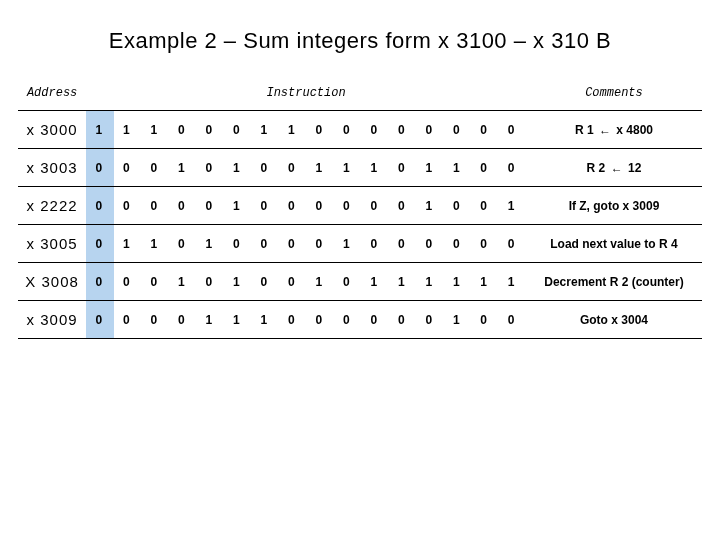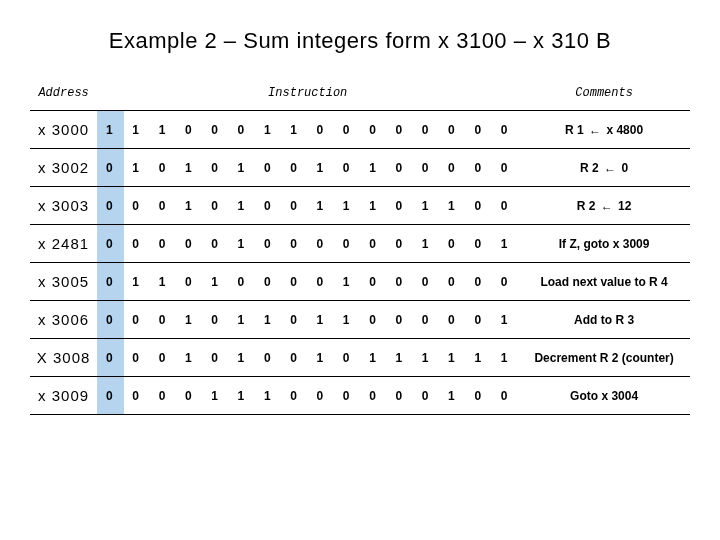--- a/index.html
+++ b/index.html
@@ -6,21 +6,21 @@
     margin: 0;
     padding: 0;
     width: 720px;
     height: 540px;
     font-family: Arial, Helvetica, sans-serif;
     background: #fff;
     color: #000;
     box-sizing: border-box;
   }
   .slide {
-    padding: 20px 30px;
+    padding: 20px 18px;
   }
   .title {
     text-align: center;
     font-size: 22px;
     font-weight: normal;
     margin: 8px 0 22px 0;
     letter-spacing: 0.5px;
   }
   table {
     border-collapse: collapse;
@@ -97,61 +97,41 @@
           <td class="bit">0</td>
           <td class="bit">0</td>
           <td class="bit">0</td>
           <td class="bit">0</td>
           <td class="bit">0</td>
           <td class="bit">0</td>
           <td class="bit">0</td>
           <td class="comment-cell"><span>R 1 </span><span class="arrow">←</span><span> x 4800</span></td>
         </tr>
         <tr>
-          <td class="addr-cell">x 3002</td>
-          <td class="bit-first">0</td>
-          <td class="bit">1</td>
-          <td class="bit">0</td>
-          <td class="bit">1</td>
-          <td class="bit">0</td>
-          <td class="bit">1</td>
-          <td class="bit">0</td>
-          <td class="bit">0</td>
-          <td class="bit">1</td>
-          <td class="bit">0</td>
-          <td class="bit">1</td>
-          <td class="bit">0</td>
-          <td class="bit">0</td>
-          <td class="bit">0</td>
-          <td class="bit">0</td>
-          <td class="bit">0</td>
-          <td class="comment-cell"><span>R 2 </span><span class="arrow">←</span><span> 0</span></td>
-        </tr>
-        <tr>
           <td class="addr-cell">x 3003</td>
           <td class="bit-first">0</td>
           <td class="bit">0</td>
           <td class="bit">0</td>
           <td class="bit">1</td>
           <td class="bit">0</td>
           <td class="bit">1</td>
           <td class="bit">0</td>
           <td class="bit">0</td>
           <td class="bit">1</td>
           <td class="bit">1</td>
           <td class="bit">1</td>
           <td class="bit">0</td>
           <td class="bit">1</td>
           <td class="bit">1</td>
           <td class="bit">0</td>
           <td class="bit">0</td>
           <td class="comment-cell"><span>R 2 </span><span class="arrow">←</span><span> 12</span></td>
         </tr>
         <tr>
-          <td class="addr-cell">x 2481</td>
+          <td class="addr-cell">x 2222</td>
           <td class="bit-first">0</td>
           <td class="bit">0</td>
           <td class="bit">0</td>
           <td class="bit">0</td>
           <td class="bit">0</td>
           <td class="bit">1</td>
           <td class="bit">0</td>
           <td class="bit">0</td>
           <td class="bit">0</td>
           <td class="bit">0</td>
@@ -175,40 +155,20 @@
           <td class="bit">0</td>
           <td class="bit">0</td>
           <td class="bit">1</td>
           <td class="bit">0</td>
           <td class="bit">0</td>
           <td class="bit">0</td>
           <td class="bit">0</td>
           <td class="bit">0</td>
           <td class="bit">0</td>
           <td class="comment-cell">Load next value to R 4</td>
-        </tr>
-        <tr>
-          <td class="addr-cell">x 3006</td>
-          <td class="bit-first">0</td>
-          <td class="bit">0</td>
-          <td class="bit">0</td>
-          <td class="bit">1</td>
-          <td class="bit">0</td>
-          <td class="bit">1</td>
-          <td class="bit">1</td>
-          <td class="bit">0</td>
-          <td class="bit">1</td>
-          <td class="bit">1</td>
-          <td class="bit">0</td>
-          <td class="bit">0</td>
-          <td class="bit">0</td>
-          <td class="bit">0</td>
-          <td class="bit">0</td>
-          <td class="bit">1</td>
-          <td class="comment-cell">Add to R 3</td>
         </tr>
         <tr>
           <td class="addr-cell">X 3008</td>
           <td class="bit-first">0</td>
           <td class="bit">0</td>
           <td class="bit">0</td>
           <td class="bit">1</td>
           <td class="bit">0</td>
           <td class="bit">1</td>
           <td class="bit">0</td>

